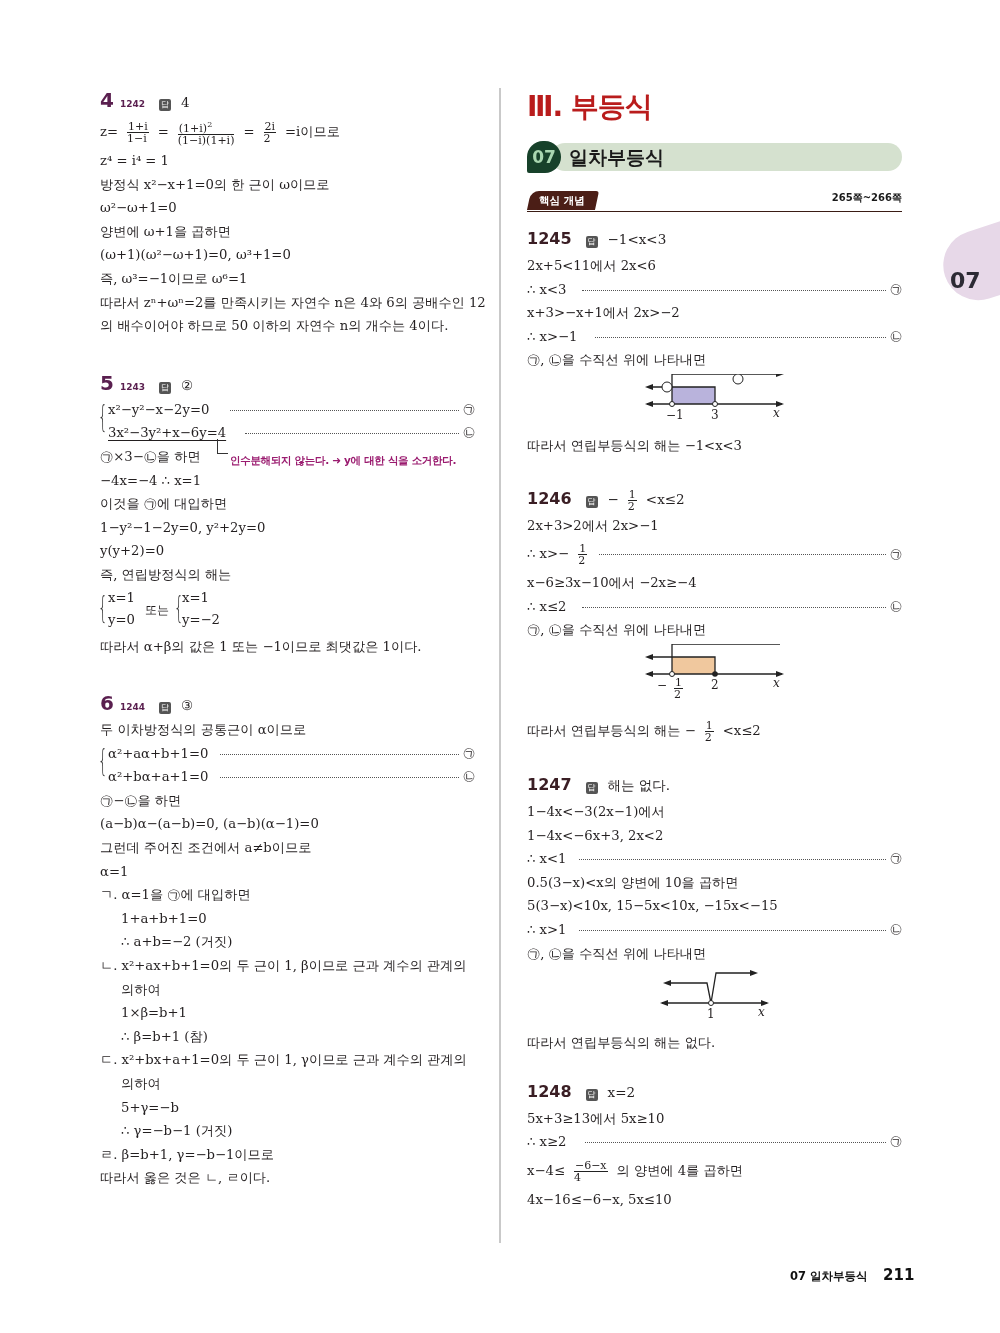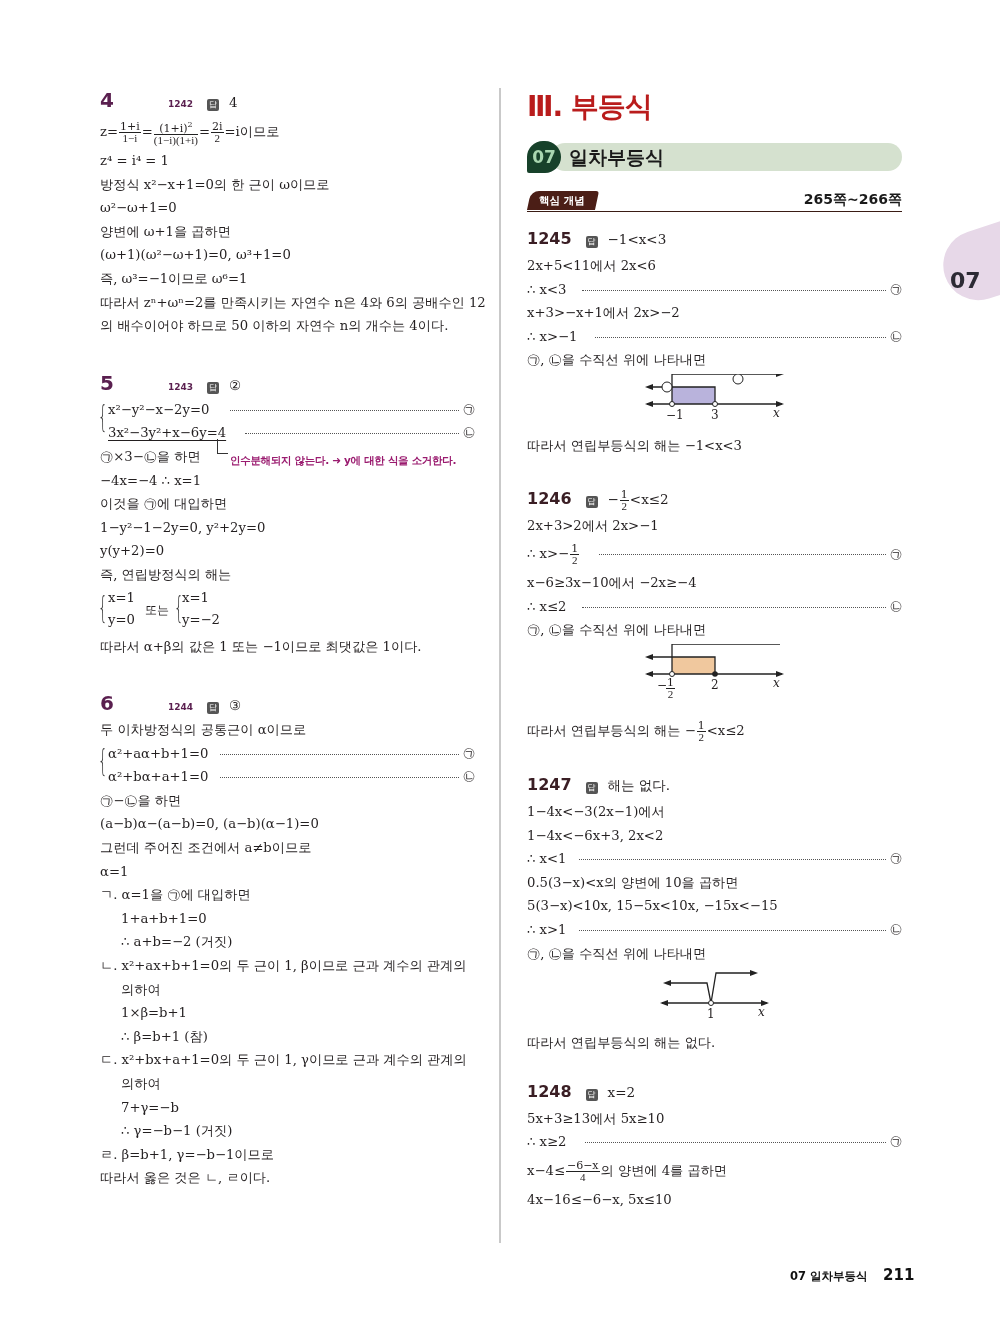--- a/index.html
+++ b/index.html
@@ -7,21 +7,21 @@
          font-family:"DejaVu Serif", "Liberation Serif", serif; color:#231f20; }
   .col { position:absolute; top:85px; }
   .left { left:100px; width:375px; }
   .right { left:527px; width:375px; }
   .divider { position:absolute; left:499px; top:88px; width:2px; height:1155px; background:#c9c9c9; }
   .line { font-size:13.2px; height:23.6px; line-height:23.6px; white-space:nowrap; position:relative; }
   .line.tall { height:34px; line-height:34px; }
   .indent { padding-left:21px; }
   .probhead { height:30px; line-height:30px; display:flex; align-items:baseline; gap:6px; margin-top:0; }
   .pnum { font-family:"DejaVu Sans", sans-serif; font-weight:bold; font-size:20px; color:#5a1f4f; }
-  .pcode { font-family:"DejaVu Sans", sans-serif; font-weight:bold; font-size:9px; color:#5a1f4f; margin-right:8px;margin-left:48px; }
+  .pcode { font-family:"DejaVu Sans", sans-serif; font-weight:bold; font-size:9px; color:#5a1f4f; margin-right:8px; }
   .rnum { font-family:"DejaVu Sans", sans-serif; font-weight:bold; font-size:16px; color:#3a1e24; margin-right:8px; }
   .ansicon { display:inline-block; width:12px; height:12px; background:#555; border-radius:2px; color:#fff;
              font-family:"DejaVu Sans", sans-serif; font-size:8px; line-height:12px; text-align:center; margin-right:4px; vertical-align:-1px; }
   .ans { font-size:13.5px; }
   .dots { position:absolute; top:12px; border-top:1px dotted #555; }
   .mark { position:absolute; right:0; top:0; font-size:12px; }
   .brace { position:absolute; left:-2px; font-size:30px; line-height:30px; font-family:"DejaVu Sans", sans-serif; font-weight:100; color:#333; transform:scaleX(0.5); transform-origin:left; }
   .gap { height:22px; }
   .annot { position:absolute; left:130px; top:4px; font-family:"DejaVu Sans", sans-serif; font-size:10.5px; color:#9a1b6f; font-weight:bold; letter-spacing:-0.3px; }
   .annot-arrow { position:absolute; left:117px; top:-6px; width:10px; height:14px; border-left:1px solid #333; border-bottom:1px solid #333; }
@@ -29,30 +29,30 @@
   .part-title { font-family:"DejaVu Sans", sans-serif; font-weight:bold; font-size:28px; height:44px; line-height:44px; letter-spacing:-1px; color:#b91c1c; }
   .chapter-bar { position:relative; height:32px; margin-top:12px; }
   .chapter-bar .pill { position:absolute; left:24px; right:0; top:2px; height:28px; background:#d5e1cf; border-radius:14px; }
   .chapter-bar .badge { position:absolute; left:0; top:0; width:34px; height:32px; background:#17412a; border-radius:16px 16px 16px 2px; color:#a9d6b0;
          font-family:"DejaVu Sans", sans-serif; font-weight:bold; font-size:17px; line-height:32px; text-align:center; }
   .chapter-bar .ctitle { position:absolute; left:42px; top:0; line-height:32px; font-family:"DejaVu Sans", sans-serif; font-weight:bold; font-size:19px; color:#1a1a1a; }
   .concept { position:relative; height:22px; margin-top:16px; border-bottom:1.5px solid #3a1c14; }
   .concept .tag { position:absolute; left:2px; top:2px; height:19px; padding:0 12px 0 10px; background:#4b1e16; color:#fff;
          font-family:"DejaVu Sans", sans-serif; font-weight:bold; font-size:10.5px; line-height:19px; border-radius:8px 3px 0 0; transform:skewX(-12deg); }
   .concept .tag span { display:inline-block; transform:skewX(12deg); }
-  .concept .pages { position:absolute; right:0; top:2px; font-family:"DejaVu Sans", sans-serif; font-weight:bold; font-size:14px; color:#1a1a1a; }
+  .concept .pages { position:absolute; right:0; top:2px; font-family:"DejaVu Sans", sans-serif; font-weight:bold; font-size:10px; color:#1a1a1a; }
   .sidetab { position:absolute; left:945px; top:241px; width:80px; height:70px; background:#e7d8e8; border-radius:35px 0 0 35px; transform:rotate(-18deg); transform-origin:left center; }
   .sidetab-label { position:absolute; left:950px; top:268px; font-family:"DejaVu Sans", sans-serif; font-weight:bold; font-size:22px; color:#2c2a34; }
   .footer { position:absolute; top:1265px; left:790px; font-family:"DejaVu Sans", sans-serif; font-weight:bold; color:#111; }
   .footer .fch { font-size:11.5px; }
   .footer .fpg { font-size:15px; margin-left:10px; }
   .nl { position:relative; height:56px; margin:2px 0 4px 0; }
-  .frac { display:inline-block; vertical-align:middle; text-align:center; font-size:11px; line-height:11px; margin:0 1px; }
+  .frac { display:inline-block; vertical-align:middle; font-size:11px; line-height:11px; margin:0 9px; }
   .frac .n { display:block; border-bottom:1px solid #222; padding:0 1px; }
-  .frac .d { display:block;font-family:Liberation Serif, serif; }
+  .frac .d { display:block; }
   sup { font-size:8px; }
 </style>
 </head>
 <body>
 
 <div class="sidetab"></div>
 <div class="sidetab-label">07</div>
 
 <div class="divider"></div>
 
@@ -155,21 +155,21 @@
     <div class="line">α=1</div>
     <div class="line">ㄱ. α=1을 ㉠에 대입하면</div>
     <div class="line indent">1+a+b+1=0</div>
     <div class="line indent">∴ a+b=−2 (거짓)</div>
     <div class="line">ㄴ. x²+ax+b+1=0의 두 근이 1, β이므로 근과 계수의 관계의</div>
     <div class="line indent">의하여</div>
     <div class="line indent">1×β=b+1</div>
     <div class="line indent">∴ β=b+1 (참)</div>
     <div class="line">ㄷ. x²+bx+a+1=0의 두 근이 1, γ이므로 근과 계수의 관계의</div>
     <div class="line indent">의하여</div>
-    <div class="line indent">7+γ=−b</div>
+    <div class="line indent">5+γ=−b</div>
     <div class="line indent">∴ γ=−b−1 (거짓)</div>
     <div class="line">ㄹ. β=b+1, γ=−b−1이므로</div>
     <div class="line">따라서 옳은 것은 ㄴ, ㄹ이다.</div>
   </section>
 </div>
 
 <div class="col right">
   <div class="part-title">Ⅲ. 부등식</div>
   <div class="chapter-bar">
     <div class="pill"></div>

